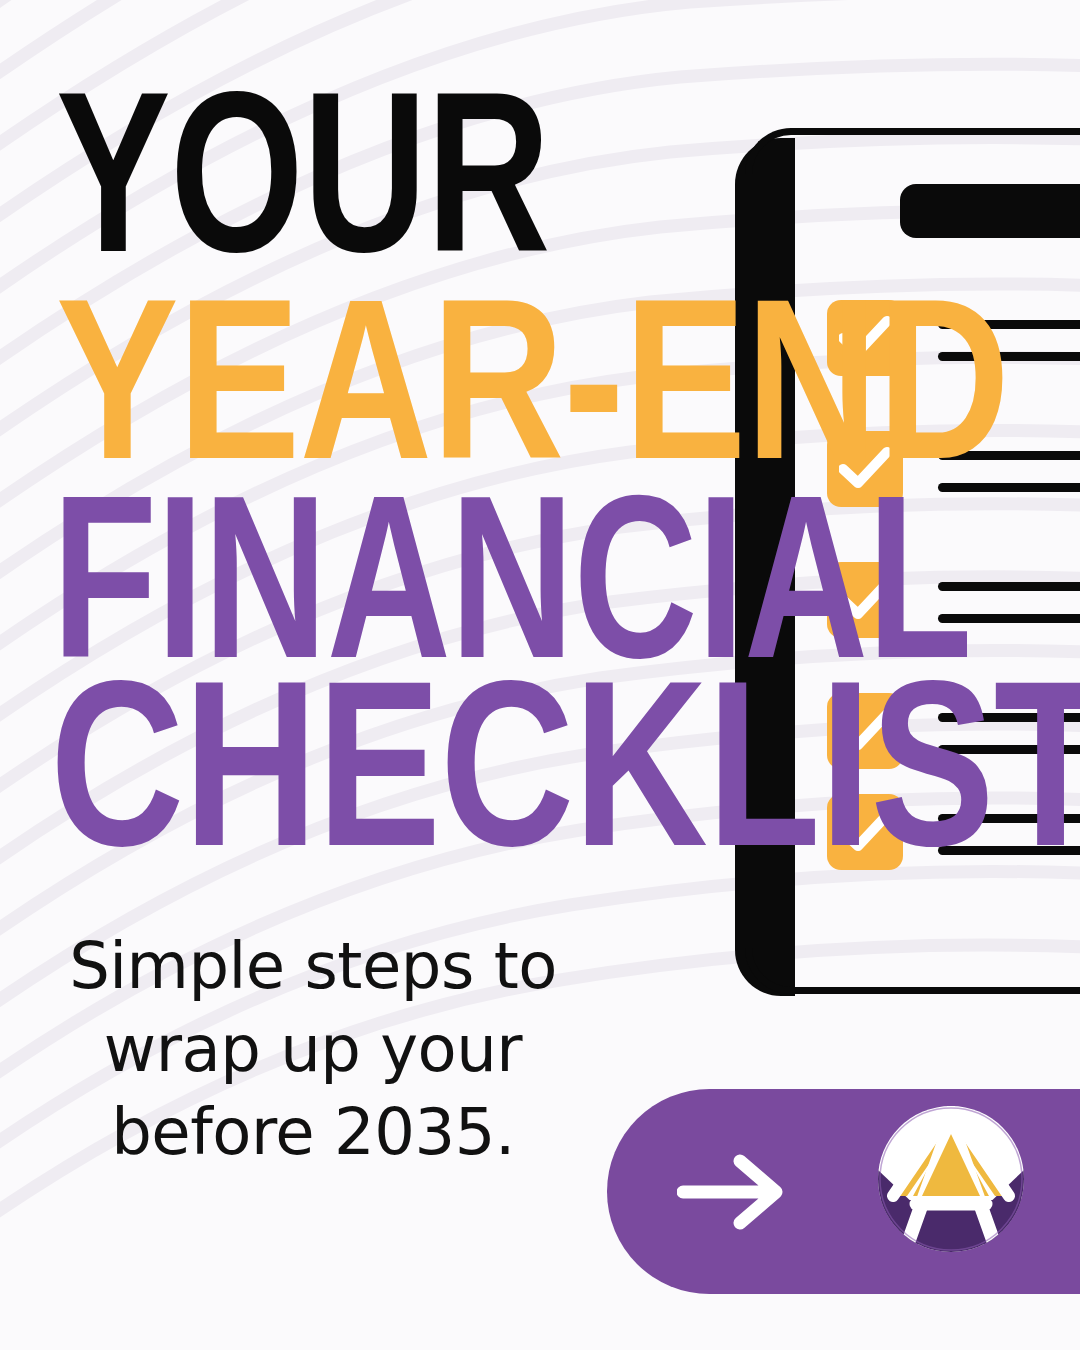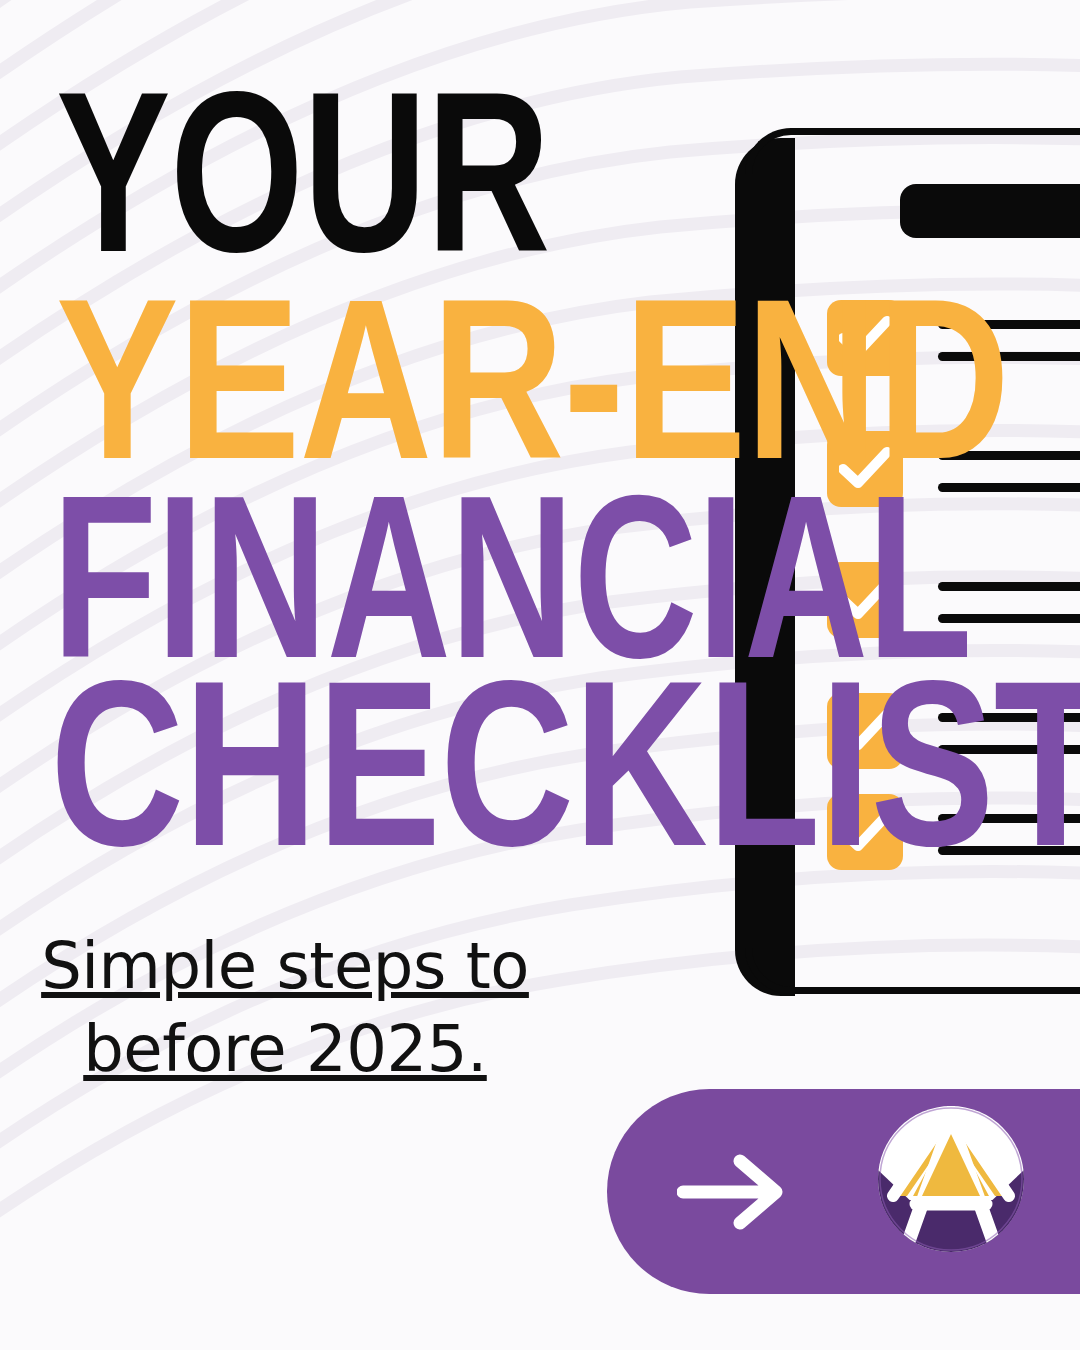--- a/index.html
+++ b/index.html
@@ -63,31 +63,30 @@
   #hl-checklist {
     left:50px; top:645px;
     font-size:215px;
     color:#7D4EA8;
     transform:scaleX(0.865) scaleY(1.10);
   }
 
   
   #subheading {
     position:absolute;
-    left:0; top:925px;
+    left:28px; top:925px;
     width:570px;
     text-align:center;
     font-family:"DejaVu Sans","Liberation Sans",sans-serif;
     font-size:64px;
     font-weight:400;
     line-height:1.30;
     color:#111111;
     letter-spacing:-0.5px;
     z-index:3;
-    text-decoration:underline;
   }
   #subheading span { display:block; }
 
   
   #checklist-card {
     position:absolute;
     left:735px; top:128px;
     width:420px; height:875px;
     z-index:2;
   }
@@ -198,21 +197,22 @@
 
   <div id="headline">
     <div class="hl" id="hl-your">YOUR</div>
     <div class="hl" id="hl-yearend">YEAR-END</div>
     <div class="hl" id="hl-financial">FINANCIAL</div>
     <div class="hl" id="hl-checklist">CHECKLIST</div>
   </div>
 
   <div id="subheading">
     <span>Simple steps to</span>
-    <span>before 2025.</span>
+    <span>wrap up your</span>
+    <span>before 2035.</span>
   </div>
 
   <div id="checklist-card">
     <div id="card-shadow"></div>
     <div id="card-frame"></div>
     <div id="card-titlebar"></div>
 
     <div class="check-row" style="top:172px;">
       <div class="checkbox">
         <svg width="52" height="44" viewBox="0 0 52 44">

